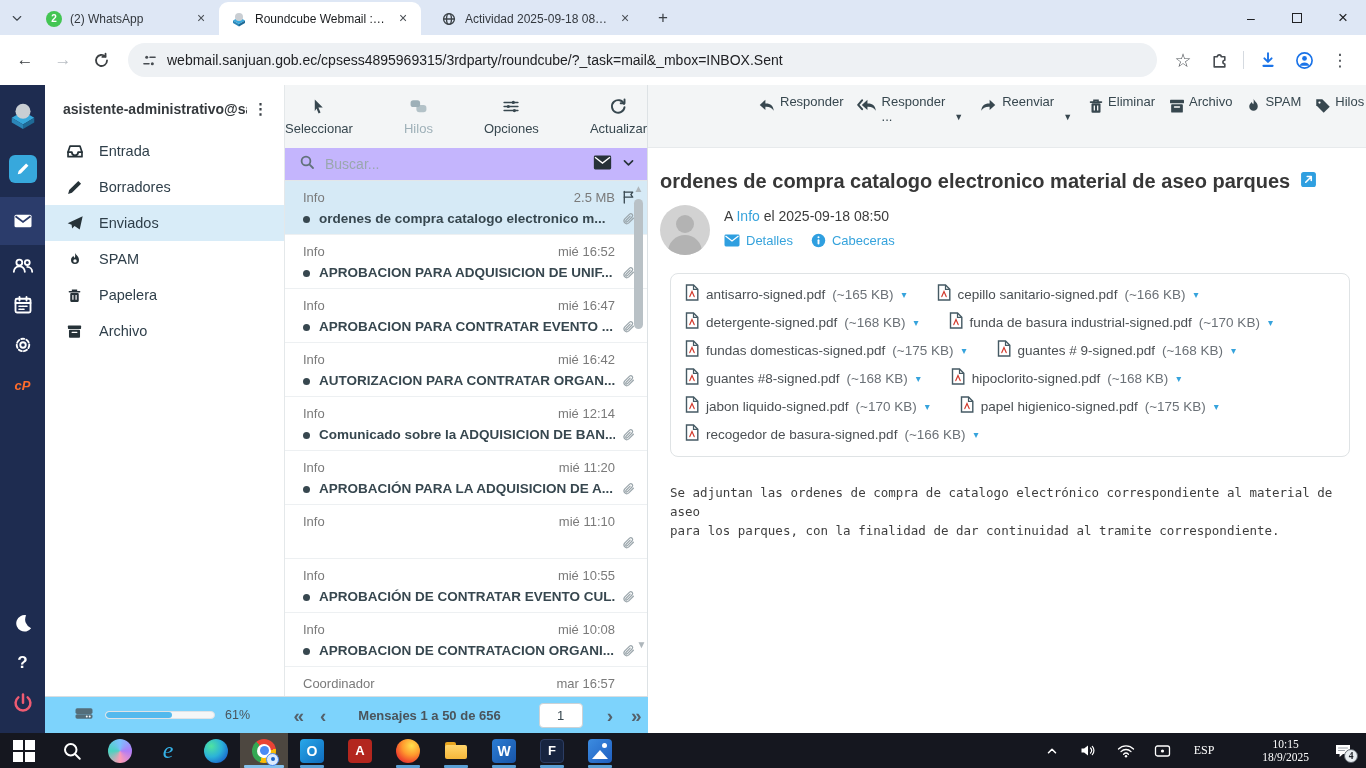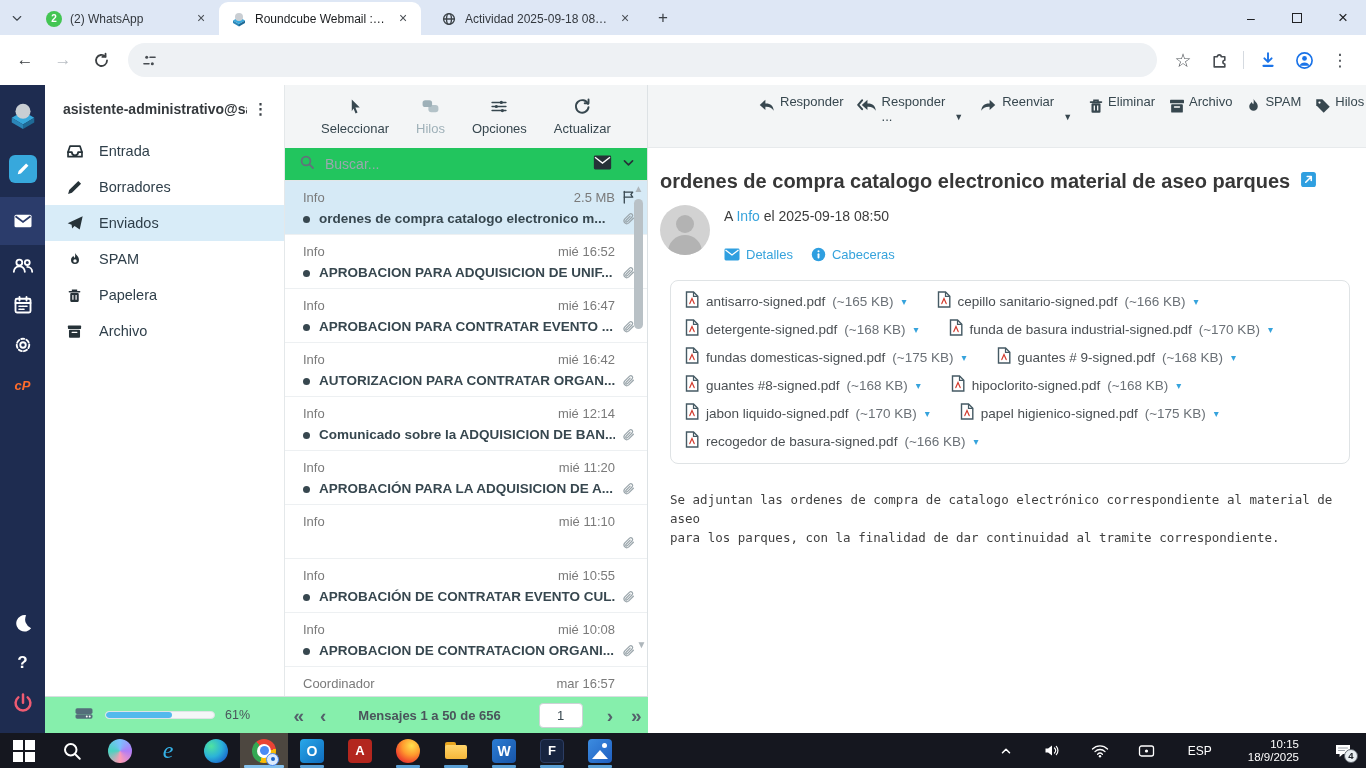--- a/index.html
+++ b/index.html
@@ -52,25 +52,25 @@
   .folderscol { width:240px; background:#fff; border-right:1px solid #e4e8ea; flex:none; position:relative; padding-bottom:37px; }
   .acctrow { height:48px; display:flex; align-items:center; padding:0 10px 0 18px; }
   .acctname { flex:1; font-size:14px; font-weight:bold; color:#35393d; white-space:nowrap; overflow:hidden; }
   .kebab { color:#3c4248; font-size:15px; font-weight:bold; padding:0 6px; letter-spacing:0; }
   .folder { height:36px; display:flex; align-items:center; gap:15px; padding:0 10px 0 20px; font-size:14.5px; color:#2f3f4a; }
   .folder.selected { background:#d8ecf8; }
   .folder .ficon { width:19px; height:19px; color:#263238; display:flex; align-items:center; justify-content:center; flex:none; }
 
   
   .listcol { width:363px; border-right:1px solid #dde2e5; flex:none; display:flex; flex-direction:column; position:relative; padding-bottom:37px; }
-  .listtoolbar { height:63px; background:#f3f5f6; display:flex; align-items:flex-start; justify-content:center; gap:27px; padding-top:9px; flex:none; }
+  .listtoolbar { height:63px; background:#f3f5f6; display:flex; align-items:flex-start; justify-content:space-between; gap:27px; padding-top:9px; flex:none; }
   .ltbtn { display:flex; flex-direction:column; align-items:center; gap:3px; color:#37474f; font-size:13px; }
   .ltbtn .lticon { height:24px; display:flex; align-items:center; }
   .ltbtn.disabled { color:#9eb0b8; }
-  .searchrow { height:33px; border-bottom:1px solid #e2e6e8; display:flex; align-items:center; padding:0 12px 0 14px; gap:10px; flex:none; background:#22c55e; }
+  .searchrow { height:33px; border-bottom:1px solid #e2e6e8; display:flex; align-items:center; padding:0 12px 0 14px; gap:10px; flex:none; background:#c4b5fd; }
   .searchinput { flex:1; border:none; outline:none; font-size:14px; color:#37474f; background:transparent; }
   .searchinput::placeholder { color:#9aa7ae; }
   .msglist { flex:1; overflow:hidden; position:relative; }
   .msg-row { height:54px; border-bottom:1px solid #edf0f2; display:flex; padding:7px 6px 0 18px; }
   .msg-row.selected { background:#d6eaf6; }
   .msg-main { flex:1; min-width:0; }
   .msg-l1 { display:flex; font-size:13px; color:#7a7a7a; line-height:19px; }
   .msg-sender { flex:1; }
   .msg-meta { margin-left:8px; }
   .msg-l2 { display:flex; align-items:center; line-height:24px; }
@@ -78,21 +78,21 @@
   .msg-subject { font-size:13.5px; font-weight:bold; color:#37474f; white-space:nowrap; overflow:hidden; flex:1; }
   .msg-icons { width:26px; flex:none; display:flex; flex-direction:column; align-items:center; justify-content:space-between; padding:1px 0 6px; color:#8d979d; }
   .msg-flag { color:#37474f; height:17px; }
   .msg-clip { height:17px; }
   .listscroll { position:absolute; right:3px; top:3px; width:11px; height:100%; }
   .scrollarrow { color:#aeb6bb; font-size:10px; text-align:center; line-height:10px; }
   .scrollthumb { width:9px; height:130px; background:#b9c1c6; border-radius:5px; margin:5px auto 0; }
   .scrollarrow.bottom { position:absolute; bottom:46px; right:0; width:11px; }
 
   
-  .bottombar { position:absolute; left:45px; bottom:0; width:603px; height:37px; background:#86efac; border-top:1px solid #d9dee1; display:flex; z-index:5; }
+  .bottombar { position:absolute; left:45px; bottom:0; width:603px; height:37px; background:#7dd3fc; border-top:1px solid #d9dee1; display:flex; z-index:5; }
   .quota { width:240px; display:flex; align-items:center; gap:10px; padding-left:28px; flex:none; }
   .quotabar { width:110px; height:8px; border:1px solid #dfe3e6; border-radius:4px; background:#f4f6f7; overflow:hidden; }
   .quotafill { height:100%; width:61%; background:#53b9ed; border-radius:4px; }
   .quotapct { font-size:12.5px; color:#4a545b; }
   .pager { flex:1; display:flex; align-items:center; justify-content:center; gap:14px; }
   .pgnav { color:#54616b; font-size:19px; font-weight:bold; line-height:1; padding:0 2px; }
   .pgnav.big { letter-spacing:-2px; }
   .pglabel { font-size:13px; color:#4a545b; font-weight:bold; margin:0 16px; }
   .pginput { width:44px; height:25px; border:1px solid #ccd2d6; border-radius:4px; text-align:center; font-size:13px; color:#37474f; margin:0 8px; outline:none; }
 
@@ -105,21 +105,21 @@
   .mailbody { flex:1; background:#fff; padding:14px 14px 0 12px; overflow:hidden; }
   .subjectline { display:flex; align-items:center; gap:10px; padding-top:8px; }
   .subject { font-size:20px; font-weight:bold; color:#373737; white-space:nowrap; overflow:hidden; }
   .extlink { flex:none; }
   .msghead { display:flex; gap:14px; margin-top:12px; }
   .avatar { width:50px; height:50px; border-radius:50%; background:#d2d2d2; overflow:hidden; position:relative; flex:none; }
   .avatar .av-head { position:absolute; left:16px; top:10px; width:18px; height:18px; border-radius:50%; background:#b3b3b3; }
   .avatar .av-body { position:absolute; left:8px; top:30px; width:34px; height:26px; border-radius:17px 17px 0 0; background:#b3b3b3; }
   .fromline { font-size:14px; color:#3c3c3c; padding-top:3px; }
   .fromline a { color:#36a3dc; text-decoration:none; }
-  .headactions { display:flex; gap:18px; margin-top:23px; }
+  .headactions { display:flex; gap:18px; margin-top:9px; }
   .headaction { display:flex; align-items:center; gap:6px; font-size:13px; color:#36a3dc; }
   .attachbox { border:1px solid #dfe3e5; border-radius:8px; margin:18px 2px 0 10px; padding:8px 14px 10px; display:flex; flex-wrap:wrap; column-gap:30px; row-gap:4px; }
   .att { display:flex; align-items:center; gap:7px; height:24px; font-size:13.5px; color:#51575b; }
   .att .attname { color:#4a4f53; }
   .att .attsize { color:#6b7177; }
   .att .attcaret { color:#36a3dc; font-size:10px; margin-left:1px; }
   .bodytext { margin:26px 2px 0 10px; font-family:"DejaVu Sans Mono", monospace; font-size:12.5px; color:#3f3f3f; line-height:19px; }
 
   
   .taskbar { position:absolute; left:0; top:733px; width:1366px; height:35px;
@@ -144,24 +144,24 @@
   .ic-acrobat { background:#b3261e; font-size:13px; }
   .ic-firefox { border-radius:50%; background:radial-gradient(circle at 65% 28%,#ffe14d 0%,#ff9a2e 40%,#f0452c 72%,#b5264f 100%); }
   .ic-folder { position:relative; }
   .ic-folder .ftab { position:absolute; left:1px; top:3px; width:11px; height:6px; background:#e8a51f; border-radius:2px 2px 0 0; }
   .ic-folder .fbody { position:absolute; left:1px; top:6px; width:22px; height:14px; background:linear-gradient(#ffd56b,#f5b73a); border-radius:2px; }
   .ic-word { background:linear-gradient(135deg,#2b7cd3,#1855a8); font-size:14px; }
   .ic-fapp { background:#17243f; font-size:13px; border:1px solid #2c3d63; }
   .ic-photos { background:linear-gradient(135deg,#3c8ce0,#1f5fc0); }
   .ic-photos .mtn { position:absolute; bottom:4px; left:4px; width:0; height:0; border-left:8px solid transparent; border-right:8px solid transparent; border-bottom:9px solid #fff; }
   .ic-photos .sun { position:absolute; top:4px; right:5px; width:5px; height:5px; border-radius:50%; background:#fff; }
-  .tray { margin-left:auto; display:flex; align-items:center; gap:25px; padding-right:10px; color:#fff; }
+  .tray { margin-left:auto; display:flex; align-items:center; gap:15px; padding-right:10px; color:#fff;font-family:Liberation Serif, serif; }
   .trayic { width:22px; height:24px; display:flex; align-items:center; justify-content:center; }
   .traylang { font-size:12px; padding:0 5px; }
-  .clock { text-align:right; font-size:11.5px; line-height:13px; padding:0 6px; }
+  .clock { text-align:center; font-size:11.5px; line-height:13px; padding:0 6px;margin-left:22px; }
   .notifwrap { position:relative; width:26px; height:24px; display:flex; align-items:center; justify-content:center; }
   .notifbadge { position:absolute; right:-2px; bottom:0; width:14px; height:14px; border-radius:50%; background:#e9eef2; color:#20242a; font-size:9.5px; font-weight:bold; display:flex; align-items:center; justify-content:center; border:1px solid #5a6068; }
 
   svg.ic { stroke:currentColor; fill:none; stroke-width:1.5; stroke-linecap:round; stroke-linejoin:round; }
   svg.icf { fill:currentColor; stroke:none; }
 </style>
 </head>
 <body>
 
 <div class="screen">
@@ -219,20 +219,21 @@
           <path d="M11.8 1.6v3h-3" fill="none"></path>
         </svg>
     </div>
     <div class="urlpill">
       <svg class="ic" width="15" height="15" viewBox="0 0 16 16" style="color:#474c51">
           <circle cx="5" cy="4.5" r="1.6" fill="currentColor" stroke="none"></circle>
           <path d="M8.5 4.5H14"></path>
           <path d="M2 11.5h5.5"></path>
           <circle cx="11" cy="11.5" r="1.6" fill="currentColor" stroke="none"></circle>
         </svg>
+      <span class="urltext">webmail.sanjuan.gob.ec/cpsess4895969315/3rdparty/roundcube/?_task=mail&amp;_mbox=INBOX.Sent</span>
     </div>
     <div class="tbicon" style="font-size:19px;">☆</div>
     <div class="tbicon">
       <svg class="ic" width="17" height="17" viewBox="0 0 16 16">
           <path d="M6 4.5a1.8 1.8 0 0 1 3.6 0H13v3.2a1.8 1.8 0 0 0 0 3.6V14H3V4.5h3z"></path>
         </svg>
     </div>
     <div class="tbdivider"></div>
     <div class="tbicon" style="color:#1a73e8">
       <svg width="18" height="18" viewBox="0 0 16 16">

